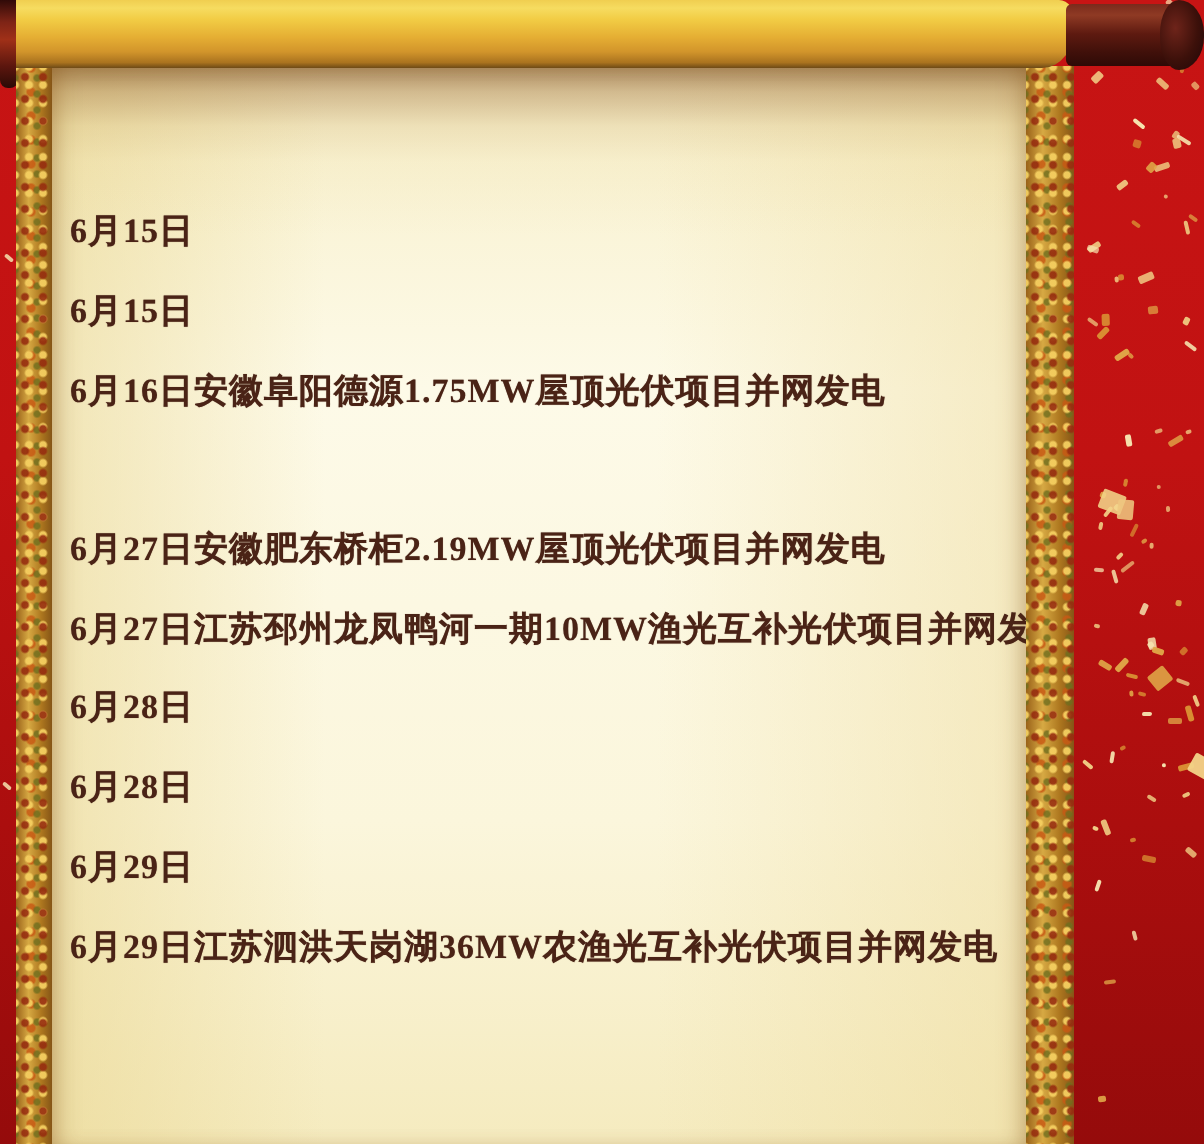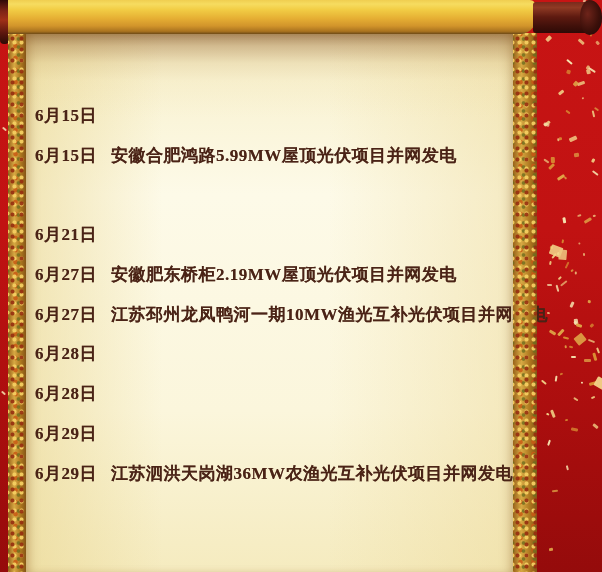--- a/index.html
+++ b/index.html
@@ -57,21 +57,21 @@
   }
   .brocade.left{left:8px;width:18px;}
   .brocade.right{left:513px;width:24px;}
   
   .event-list{position:absolute;left:9px;top:63px;width:478px;}
   .row{height:39.7px;display:flex;align-items:center;white-space:nowrap;overflow:visible;}
   .date,.txt{
     color:#4a2316;font-size:17px;font-weight:600;letter-spacing:.5px;
     text-shadow:0 0 .4px rgba(74,35,22,.6);
   }
-  .date{margin-right:14px;flex:none;}
+  .date{flex:none;}
 </style>
 </head>
 <body>
 
 <div class="stage">
   <div class="confetti">
       <div class="speck" style="left: 556.8px; top: 331.4px; width: 7.9px; height: 3.2px; background: rgb(224, 166, 71); transform: rotate(313deg); opacity: 0.97;"></div>
       <div class="speck" style="left: 595.9px; top: 41.4px; width: 3.2px; height: 4px; background: rgb(238, 199, 127); transform: rotate(138deg); opacity: 0.71;"></div>
       <div class="speck" style="left: 577.7px; top: 40px; width: 6.9px; height: 3.4px; background: rgb(238, 199, 127); transform: rotate(222deg); opacity: 0.85;"></div>
       <div class="speck" style="left: 590px; top: 113.2px; width: 6.8px; height: 1.9px; background: rgb(238, 199, 127); transform: rotate(257deg); opacity: 0.92;"></div>
@@ -168,29 +168,29 @@
   <div class="rod-left"></div>
 
   <div class="paper">
     <div class="event-list">
   <div class="row">
     <span class="date">6月15日</span>
   </div>
 
   <div class="row">
     <span class="date">6月15日</span>
-    <span class="txt">安徽合肥鸿路5.99MW屋顶光伏项目并网发电</span>
-  </div>
-
-  <div class="row">
-  </div>
-
-
-  <div class="row">
-    <span class="date">6月21日</span>
+  </div>
+
+  <div class="row">
+    <span class="date">6月16日</span>
+    <span class="txt">安徽阜阳德源1.75MW屋顶光伏项目并网发电</span>
+  </div>
+
+
+  <div class="row">
   </div>
 
 
   <div class="row">
     <span class="date">6月27日</span>
     <span class="txt">安徽肥东桥柜2.19MW屋顶光伏项目并网发电</span>
   </div>
 
   <div class="row">
     <span class="date">6月27日</span>

